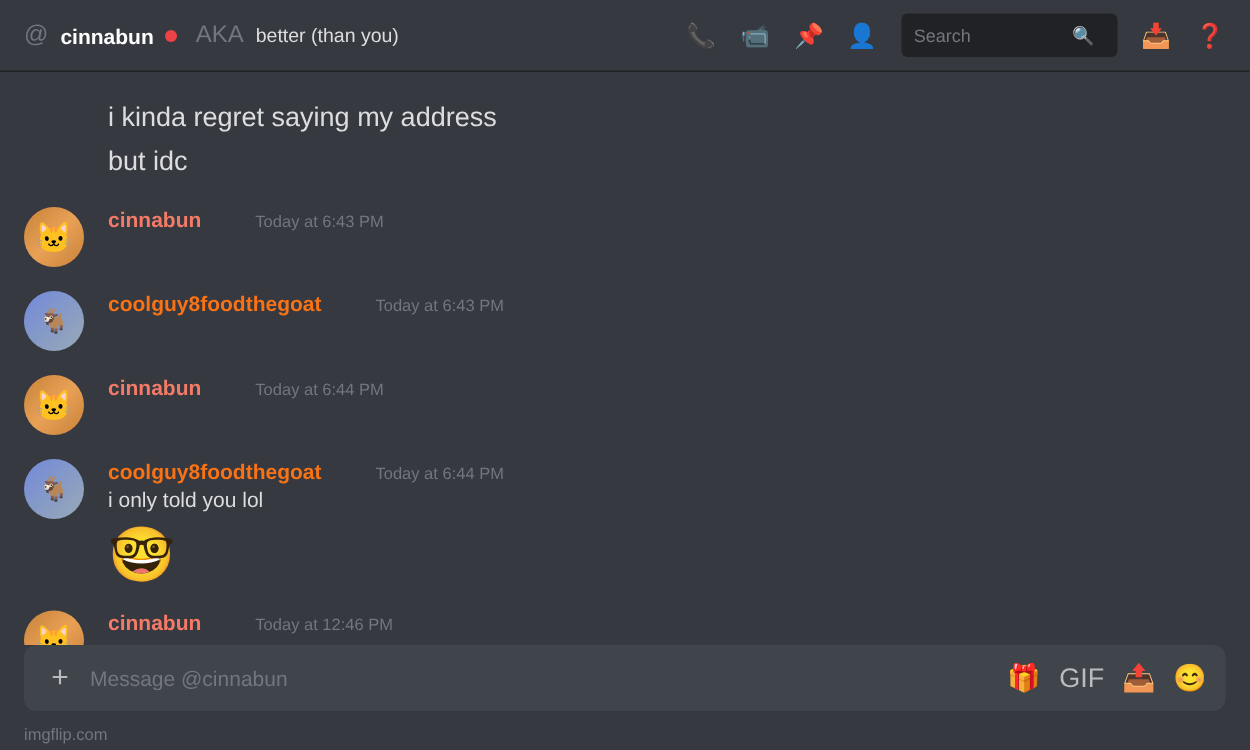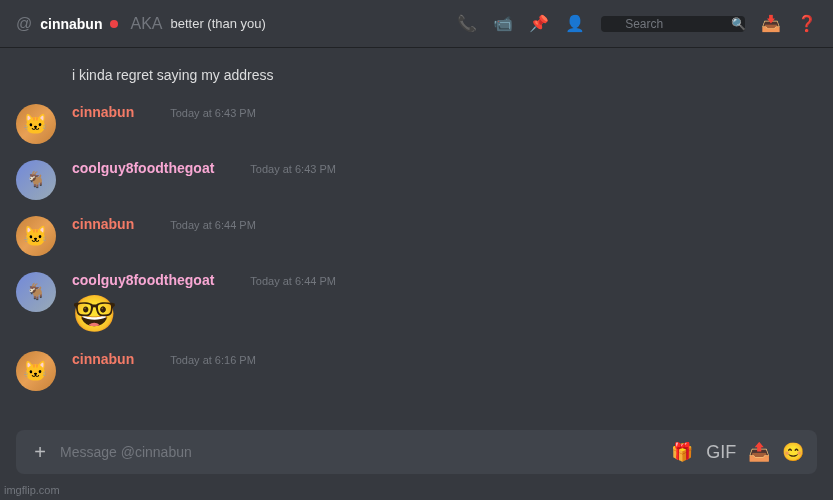--- a/index.html
+++ b/index.html
@@ -60,24 +60,24 @@
     .header-icon {
       color: #b9bbbe;
       cursor: pointer;
       font-size: 16px;
     }
     .search-box {
       display: flex;
       align-items: center;
       background: #202225;
       border-radius: 4px;
-      padding: 2px 24px;
+      padding: 2px 8px;
       gap: 6px;
       width: 144px;
-      height: 16px;
+      height: 29px;
     }
     .search-box input {
       background: transparent;
       border: none;
       outline: none;
       color: #dcddde;
       font-size: 12px;
       width: 100px;
     }
     .search-box input::placeholder {
@@ -105,21 +105,21 @@
     }
     .messages-area::-webkit-scrollbar-thumb {
       background: #202225;
       border-radius: 4px;
     }
 
     
     .msg-continued {
       padding: 2px 0 2px 56px;
       color: #dcddde;
-      font-size: 14px;
+      font-size: 18px;
       line-height: 1.4;
     }
 
     .msg-group {
       display: flex;
       align-items: flex-start;
       gap: 16px;
       margin-top: 16px;
     }
     .msg-content {
@@ -130,21 +130,21 @@
       align-items: baseline;
       gap: 8px;
       margin-bottom: 2px;
     }
     .msg-username-cinnabun {
       color: #f47b67;
       font-weight: 600;
       font-size: 14px;
     }
     .msg-username-coolguy {
-      color: #f9a8d4;
+      color: #f97316;
       font-weight: 600;
       font-size: 14px;
     }
     .msg-timestamp {
       color: #72767d;
       font-size: 11px;
       margin-left: 28px;
     }
     .msg-text {
       color: #dcddde;
@@ -201,21 +201,21 @@
       gap: 12px;
     }
     .input-icon {
       color: #b9bbbe;
       cursor: pointer;
       font-size: 18px;
     }
 
     
     .footer {
-      padding: 2px 4px 4px;
+      padding: 2px 16px 4px;
       display: flex;
       align-items: center;
     }
     .footer-text {
       color: #72767d;
       font-size: 11px;
     }
 
     
     .cinnabun-avatar {
@@ -267,20 +267,23 @@
 
     <span class="header-icon" title="Help">❓</span>
   </div>
 </div>
 
 <div class="messages-area">
 
   <div class="msg-continued">
     <span>i kinda regret saying my address</span>
   </div>
+  <div class="msg-continued">
+    <span>but idc</span>
+  </div>
 
   <div class="msg-group">
     <div class="cinnabun-avatar">🐱</div>
     <div class="msg-content">
       <div class="msg-header">
         <span class="msg-username-cinnabun">cinnabun</span>
         <span class="msg-timestamp">Today at 6:43 PM</span>
       </div>
     </div>
   </div>
@@ -305,30 +308,31 @@
     </div>
   </div>
 
   <div class="msg-group">
     <div class="coolguy-avatar">🐐</div>
     <div class="msg-content">
       <div class="msg-header">
         <span class="msg-username-coolguy">coolguy8foodthegoat</span>
         <span class="msg-timestamp">Today at 6:44 PM</span>
       </div>
+      <div class="msg-text">i only told you lol</div>
       <div class="msg-emoji">🤓</div>
     </div>
   </div>
 
   <div class="msg-group">
     <div class="cinnabun-avatar">🐱</div>
     <div class="msg-content">
       <div class="msg-header">
         <span class="msg-username-cinnabun">cinnabun</span>
-        <span class="msg-timestamp">Today at 6:16 PM</span>
+        <span class="msg-timestamp">Today at 12:46 PM</span>
       </div>
     </div>
   </div>
 
 </div>
 
 <div class="input-area">
   <div class="input-box">
     <div class="input-add-btn">+</div>
     <input class="input-field" type="text" placeholder="Message @cinnabun" style="">

